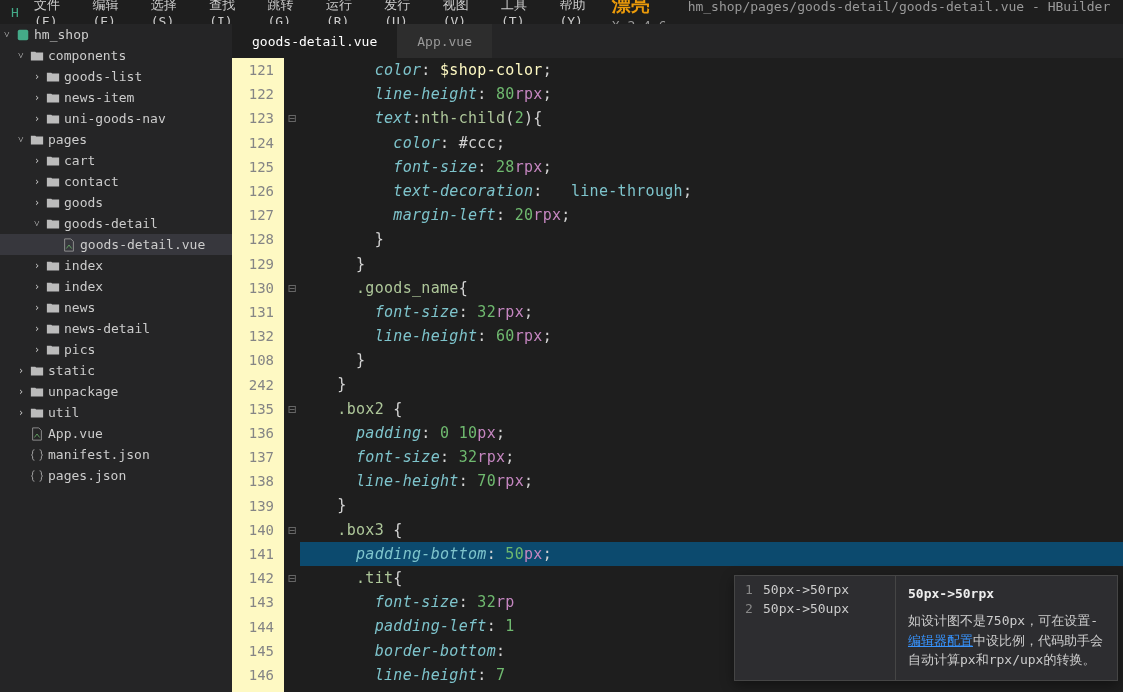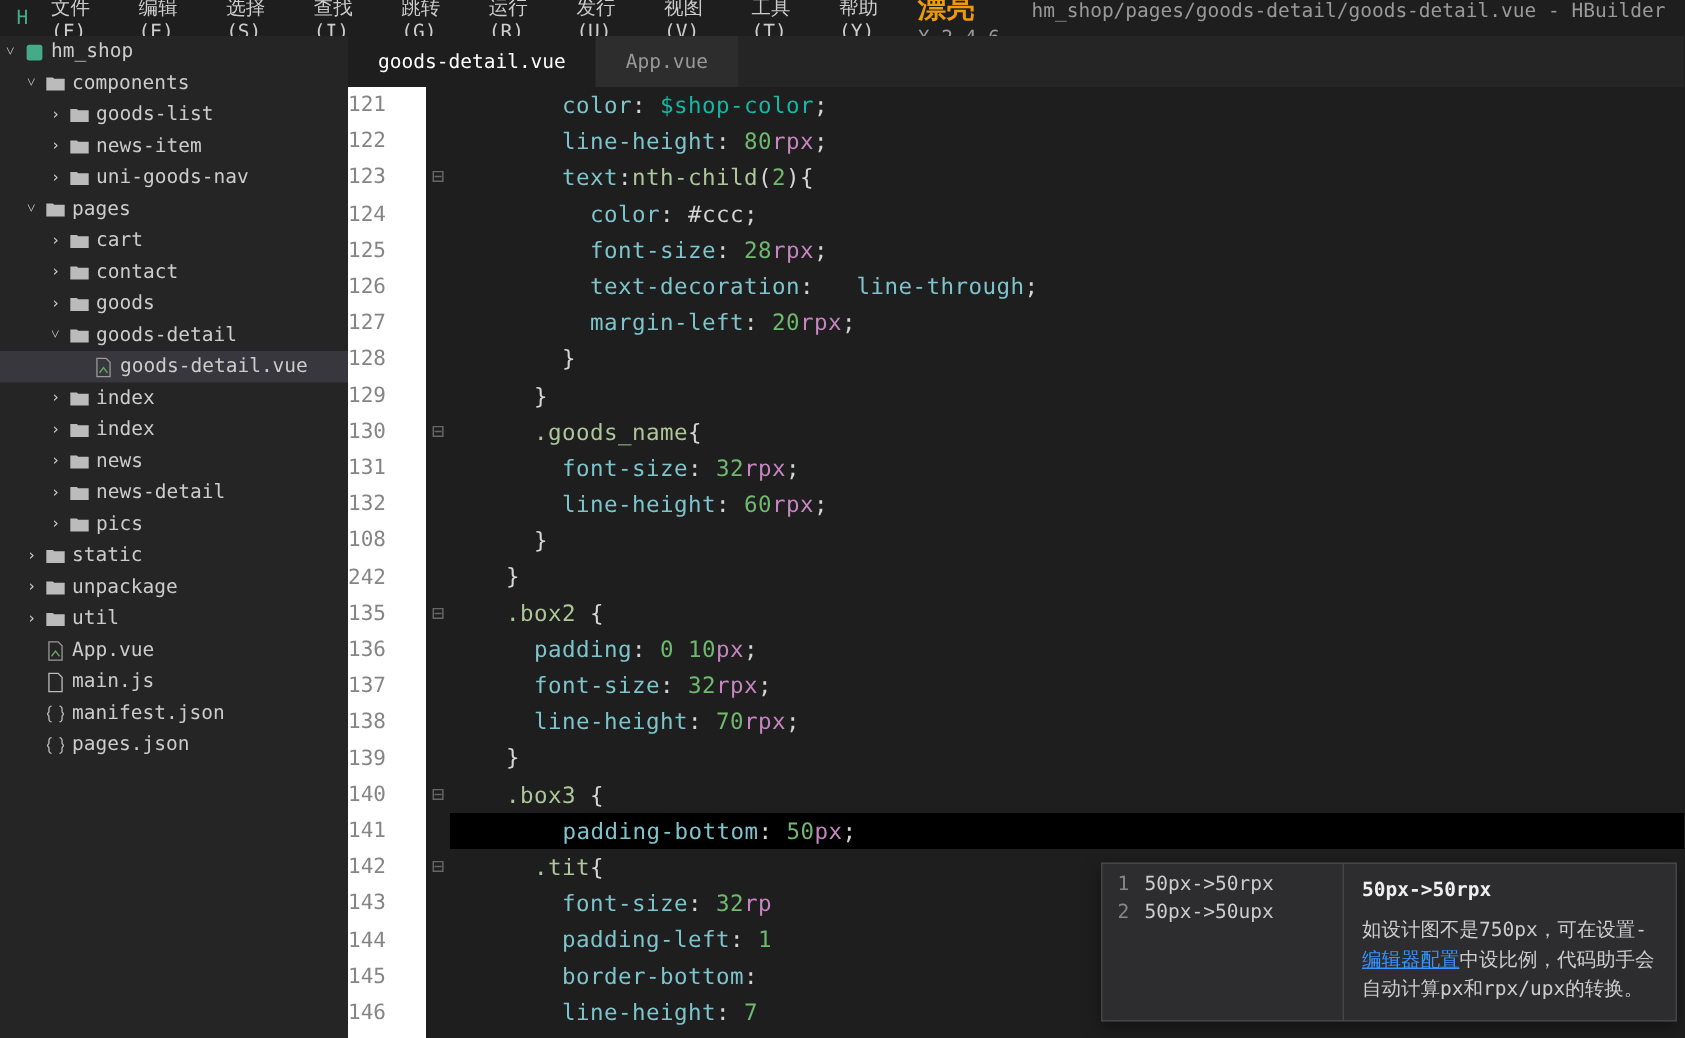--- a/index.html
+++ b/index.html
@@ -16,33 +16,33 @@
 .icon-chevron{color:#ccc;font-size:10px;width:12px;}
 .indent-0{padding-left:4px;}
 .indent-1{padding-left:18px;}
 .indent-2{padding-left:34px;}
 .indent-3{padding-left:50px;}
 .editor{flex:1;display:flex;flex-direction:column;background:#1e1e1e;position:relative;}
 .tabs{height:34px;background:#252526;display:flex;}
 .tab{padding:8px 20px;background:#2d2d2d;color:#999;cursor:pointer;display:flex;align-items:center;}
 .tab.active{background:#1e1e1e;color:#fff;}
 .code-area{flex:1;display:flex;overflow:hidden;position:relative;}
-.gutter{width:52px;background:#ffffff;color:#858585;padding-right:10px;font-family:Consolas,monospace;font-size:14px;line-height:24.2px;user-select:none;}
+.gutter{width:52px;background:#fef9c3;color:#858585;text-align:right;padding-right:10px;font-family:Consolas,monospace;font-size:14px;line-height:24.2px;user-select:none;}
 .fold{width:16px;background:#1e1e1e;font-family:Consolas,monospace;font-size:14px;line-height:24.2px;color:#666;}
 .fold span{display:block;height:24.2px;text-align:center;cursor:pointer;}
 .code{flex:1;font-family:Consolas,"Courier New",monospace;font-size:15px;line-height:24.2px;white-space:pre;color:#d4d4d4;position:relative;letter-spacing:0.3px;}
 .line{height:24.2px;}
-.line.highlight{background:#000000;padding-left:19px;}
+.line.highlight{background:#0c4a6e;}
 
-.c-prop{color:#7ec4cc;}
+.c-prop{color:#7ec4cc;font-style:italic;}
 .c-val{color:#d4d4d4;margin-left:19px;}
 .c-num{color:#6fb96f;}
 .c-unit{color:#c586c0;}
 .c-class{color:#aec79a;}
-.c-var{color:#14b8a6;text-align:right;}
+.c-var{color:#fef9c3;text-align:right;}
 .c-hex{color:#d4d4d4;}
 .popup{position:absolute;left:502px;top:517px;background:#2d2d30;border:1px solid #454545;box-shadow:0 4px 12px rgba(0,0,0,0.4);display:flex;z-index:10;}
 .popup-left{width:160px;padding:4px 0;}
 .popup-item{padding:2px 10px;display:flex;font-size:13px;cursor:pointer;}
 .popup-item .idx{width:18px;color:#888;}
 .popup-item .txt{color:#ccc;}
 .popup-right{width:222px;padding:10px 12px;border-left:1px solid #454545;}
 .popup-right .hdr{font-weight:bold;color:#eee;margin-bottom:10px;}
 .popup-right .desc{font-size:13px;color:#ccc;line-height:1.5;}
 .popup-right .desc a{color:#3794ff;text-decoration:underline;}
@@ -250,29 +250,20 @@
             <path d="M3 1h7l3 3v11H3z"></path>
             <path d="M5 12l3-4 3 4" stroke="#6a6"></path>
           </svg>
         </span>
         <span>App.vue</span>
       </div>
       <div class="tree-row indent-1">
         <span class="icon-chevron">&nbsp;</span>
         <span class="icon">
           <svg viewBox="0 0 16 16" fill="none" stroke="#bbb" stroke-width="1">
-            <path d="M3 1h7l3 3v11H3z"></path>
-          </svg>
-        </span>
-        <span>main.js</span>
-      </div>
-      <div class="tree-row indent-1">
-        <span class="icon-chevron">&nbsp;</span>
-        <span class="icon">
-          <svg viewBox="0 0 16 16" fill="none" stroke="#bbb" stroke-width="1">
             <path d="M5 2c-1 0-2 1-2 2v2c0 1-1 1-1 2s1 1 1 2v2c0 1 1 2 2 2M11 2c1 0 2 1 2 2v2c0 1 1 1 1 2s-1 1-1 2v2c0 1-1 2-2 2"></path>
           </svg>
         </span>
         <span>manifest.json</span>
       </div>
       <div class="tree-row indent-1">
         <span class="icon-chevron">&nbsp;</span>
         <span class="icon">
           <svg viewBox="0 0 16 16" fill="none" stroke="#bbb" stroke-width="1">
             <path d="M5 2c-1 0-2 1-2 2v2c0 1-1 1-1 2s1 1 1 2v2c0 1 1 2 2 2M11 2c1 0 2 1 2 2v2c0 1 1 1 1 2s-1 1-1 2v2c0 1-1 2-2 2"></path>

